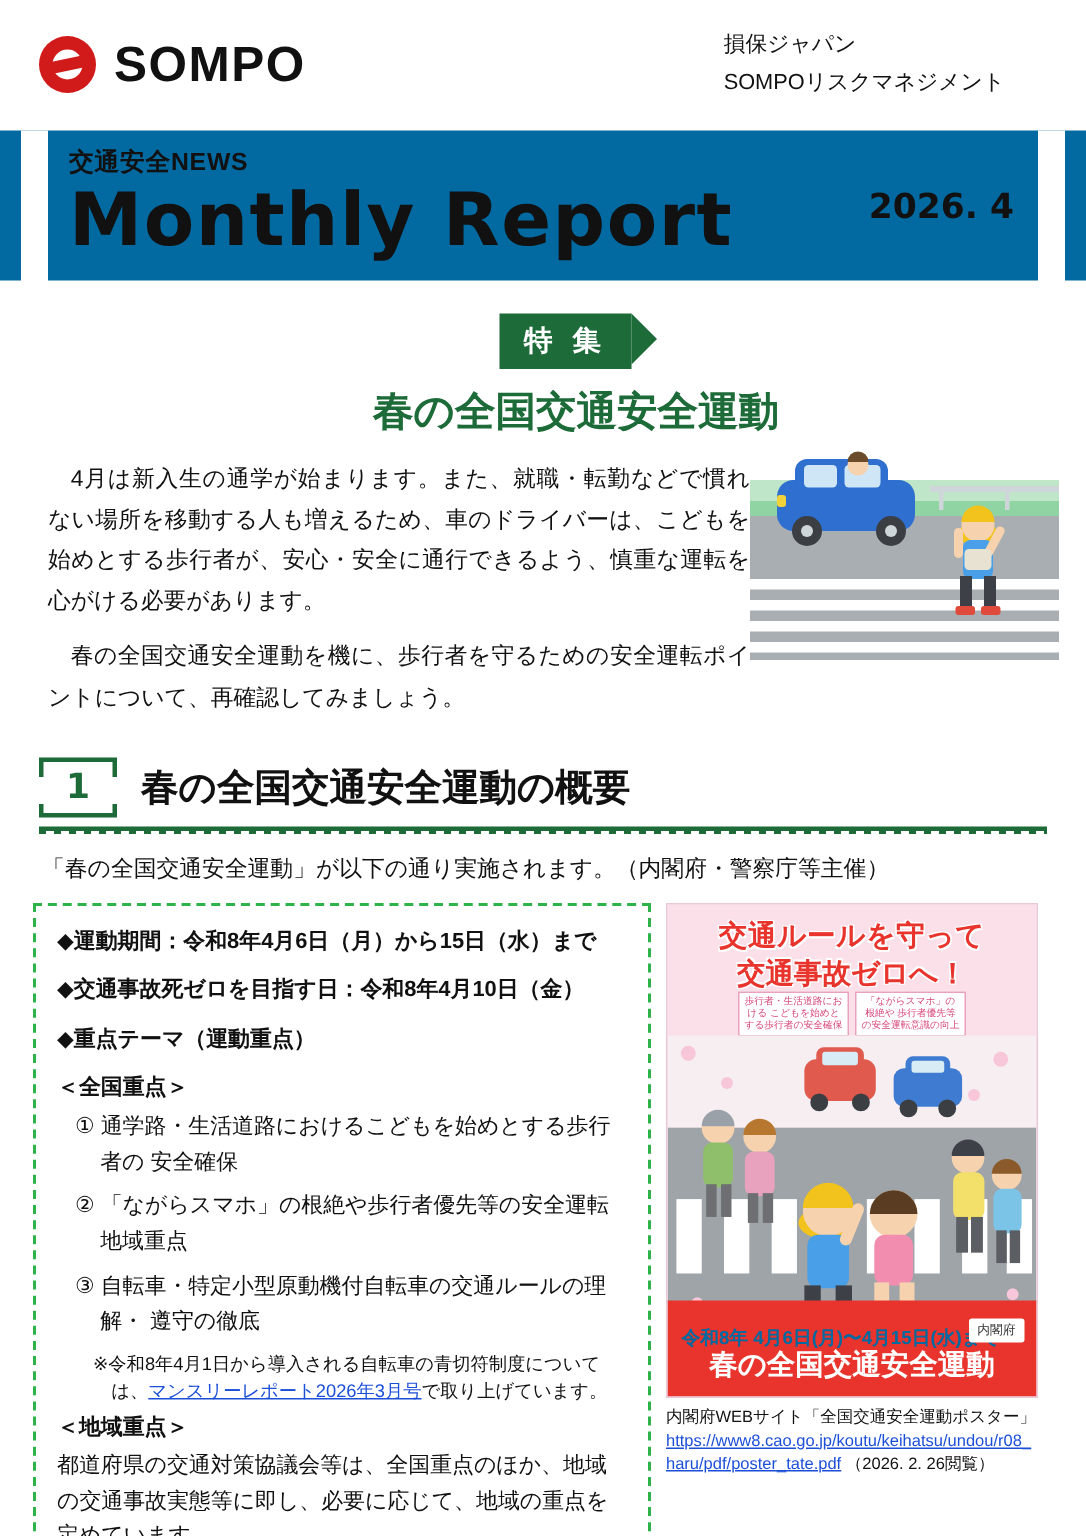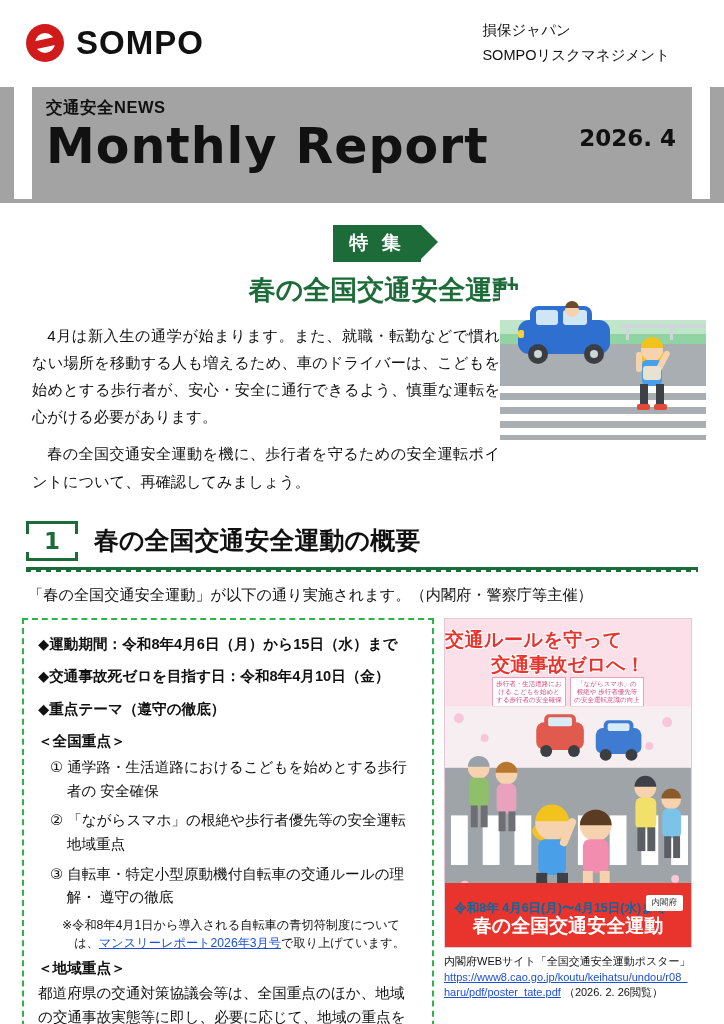--- a/index.html
+++ b/index.html
@@ -36,22 +36,22 @@
   }
   .header-right {
     margin-left: auto; text-align: left; font-size: 14.5px;
     color: #111; line-height: 1.7; padding-right: 28px; font-weight: normal;
   }
 
   
   .banner {
     position: relative;
     margin-top: 12px;
-    height: 116px;
-    background: #a3a3a3;
+    height: 100px;
+    background: #0369a1;
     display: flex; align-items: flex-start;
   }
   .banner-left-notch, .banner-right-notch {
     position: absolute; top: 0; height: 112px; width: 18px;
     background: #ffffff;
   }
   .banner-left-notch { left: 14px; }
   .banner-right-notch { right: 14px; }
   .banner-inner { position: relative; z-index: 2; padding-left: 46px; padding-top: 10px; }
   .banner-kicker {
@@ -163,21 +163,21 @@
     width: 248px; height: 330px; position: relative; overflow: hidden;
     background: #fde9f1; border: 1px solid #e8c9d8;
   }
   .poster-caption {
     margin-top: 6px; font-size: 11px; color: #111; line-height: 1.45;
   }
   .poster-caption a { color: #1c4fd8; text-decoration: underline; word-break: break-all; }
 
   
   .p-top { position:absolute; inset:0 0 auto 0; height:88px; background:#fbdfe9; }
-  .p-t1 { position:absolute; top:8px; left:0; width:100%; text-align:left;
+  .p-t1 { position:absolute; top:8px; left:0; width:100%; text-align:center;
           font-size:19px; font-weight:bold; color:#e8342c; letter-spacing:.5px;
           text-shadow: 1px 1px 0 #fff, -1px 1px 0 #fff, 1px -1px 0 #fff, -1px -1px 0 #fff;}
   .p-t2 { position:absolute; top:33px; left:0; width:100%; text-align:center;
           font-size:19px; font-weight:bold; color:#e8342c;
           text-shadow: 1px 1px 0 #fff, -1px 1px 0 #fff, 1px -1px 0 #fff, -1px -1px 0 #fff;}
   .p-badges { position:absolute; top:58px; left:50%; transform:translateX(-50%);
               display:flex; gap:4px; }
   .p-badge { background:#fff; border:1px solid #e8a2bd; color:#d6457a;
              font-size:6.5px; padding:2px 3px; line-height:1.25; width:74px; text-align:center;}
   .p-bottom { position:absolute; left:0; right:0; bottom:0; height:64px; background:#e8342c; }
@@ -282,21 +282,21 @@
   <div class="sec-rule"></div>
   <div class="sec-rule-dots"></div>
 
   <div class="sec-lead">「春の全国交通安全運動」が以下の通り実施されます。（内閣府・警察庁等主催）</div>
 
   <div class="content-row">
 
     <div class="dashed-box">
       <div class="d-item">◆運動期間：令和8年4月6日（月）から15日（水）まで</div>
       <div class="d-item">◆交通事故死ゼロを目指す日：令和8年4月10日（金）</div>
-      <div class="d-item">◆重点テーマ（遵守の徹底）</div>
+      <div class="d-item">◆重点テーマ（運動重点）</div>
       <div class="d-sub">＜全国重点＞</div>
       <div class="d-num">① 通学路・生活道路におけるこどもを始めとする歩行者の 安全確保</div>
       <div class="d-num">② 「ながらスマホ」の根絶や歩行者優先等の安全運転 地域重点</div>
       <div class="d-num">③ 自転車・特定小型原動機付自転車の交通ルールの理解・ 遵守の徹底</div>
       <div class="d-note">
         <span>※令和8年4月1日から導入される自転車の青切符制度については、</span><a href="#">マンスリーレポート2026年3月号</a><span>で取り上げています。</span>
       </div>
       <div class="d-sub">＜地域重点＞</div>
       <div class="d-para">都道府県の交通対策協議会等は、全国重点のほか、地域の交通事故実態等に即し、必要に応じて、地域の重点を定めています。</div>
     </div>

